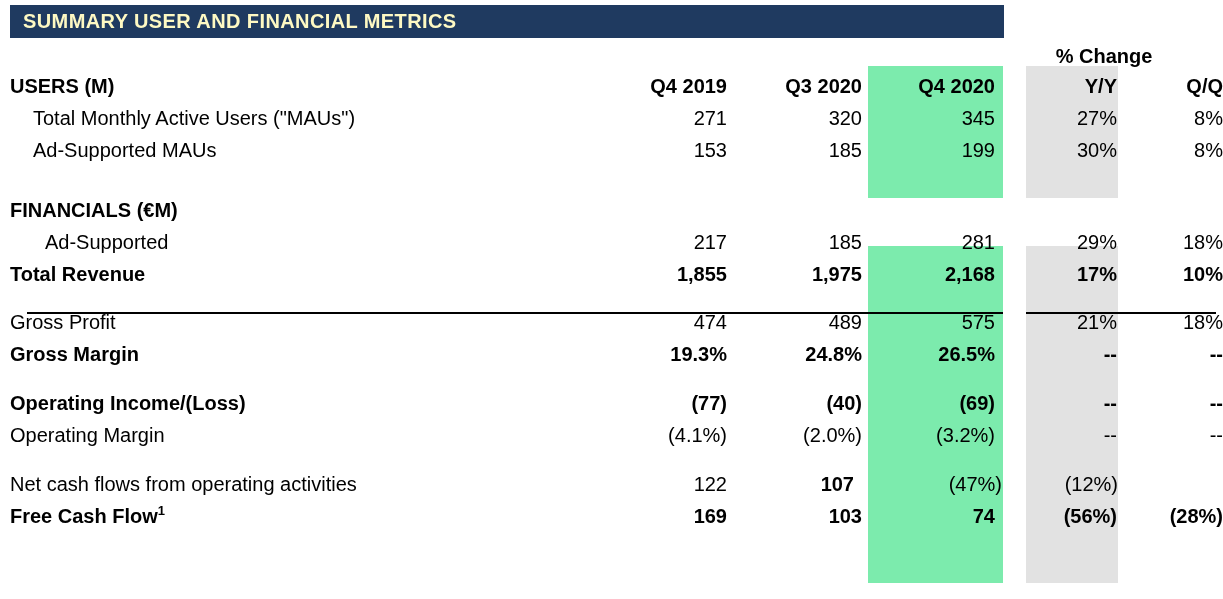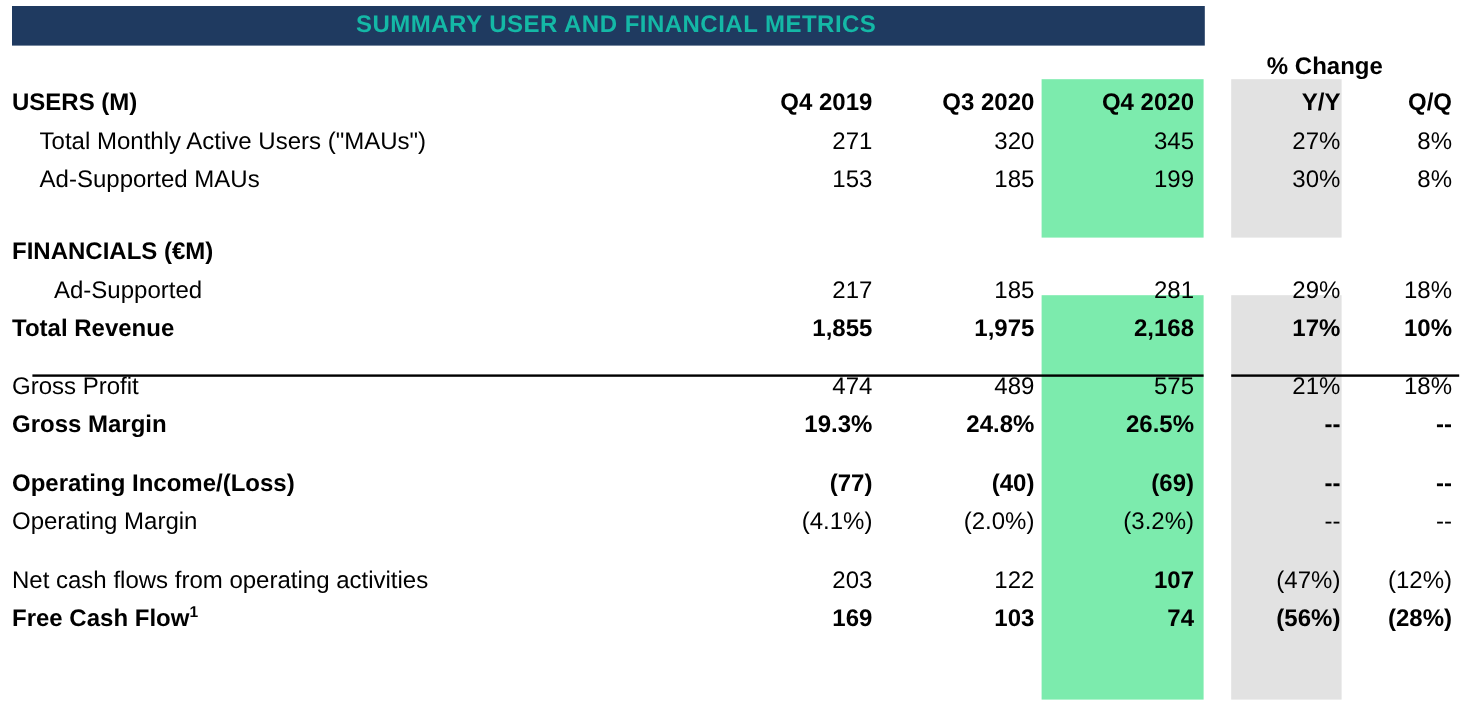--- a/index.html
+++ b/index.html
@@ -3,23 +3,23 @@
 <meta charset="utf-8">
 <style>
   html,body { margin:0; padding:0; background:#ffffff; }
   .page {
     position:relative; width:1223px; height:599px; background:#ffffff;
     font-family:"Liberation Sans", sans-serif; font-size:20px; color:#000;
     overflow:hidden;
   }
   .title-bar {
     position:absolute; left:10px; top:5px; width:994px; height:33px;
-    background:#1F3A60; color:#14b8a6; font-weight:bold; font-size:20px;
+    background:#1F3A60; color:#fef9c3; font-weight:bold; font-size:20px;
     letter-spacing:0.4px; display:flex; align-items:center;
-    padding-left:13px; box-sizing:border-box;justify-content:center;
+    padding-left:13px; box-sizing:border-box;
   }
   .strip { position:absolute; z-index:0; }
   .strip.green { background:#7CEBAD; left:868px; width:135px; }
   .strip.gray  { background:#E2E2E2; left:1026px; width:92px; }
   #green1, #gray1 { top:66px;  height:132px; }
   #green2, #gray2 { top:246px; height:337px; }
 
   .rule { position:absolute; background:#000; height:2px; z-index:2; }
   #rule-left  { left:27px;  top:312px; width:976px; }
   #rule-right { left:1026px; top:312px; width:190px; }
@@ -30,21 +30,21 @@
     grid-template-columns:580px 137px 135px 141px 115px 105px;
     height:32px; align-items:center; padding-left:10px; box-sizing:border-box;
   }
   .row.pct { height:28px; }
   .lbl { text-align:left; white-space:nowrap; }
   .ind1 { padding-left:23px; }
   .ind2 { padding-left:35px; }
   .c { text-align:right; white-space:nowrap; }
   .g  { padding-right:8px;  box-sizing:border-box; }
   .yy { padding-right:1px; box-sizing:border-box; }
-  .qq { padding-right:13px; box-sizing:border-box; }
+  .qq { box-sizing:border-box; }
   .b { font-weight:bold; }
   .span-pct { grid-column:5 / 7; text-align:center; padding-right:18px; font-weight:bold; }
   .mt20 { margin-top:28px; }
   .mt16 { margin-top:16px; }
   .mt17 { margin-top:17px; }
   sup { font-size:13px; font-weight:bold; vertical-align:super; line-height:0; }
 </style>
 </head>
 <body>
 
@@ -150,21 +150,20 @@
       <div class="lbl">Operating Margin</div>
       <div class="c">(4.1%)</div>
       <div class="c">(2.0%)</div>
       <div class="c g">(3.2%)</div>
       <div class="c yy">--</div>
       <div class="c qq">--</div>
     </div>
 
     <div class="row mt17">
       <div class="lbl">Net cash flows from operating activities</div>
-      <div class="c">203</div>
       <div class="c">122</div>
       <div class="c g b">107</div>
       <div class="c yy">(47%)</div>
       <div class="c qq">(12%)</div>
     </div>
 
     <div class="row">
       <div class="lbl b"><span>Free Cash Flow</span><sup>1</sup></div>
       <div class="c b">169</div>
       <div class="c b">103</div>

